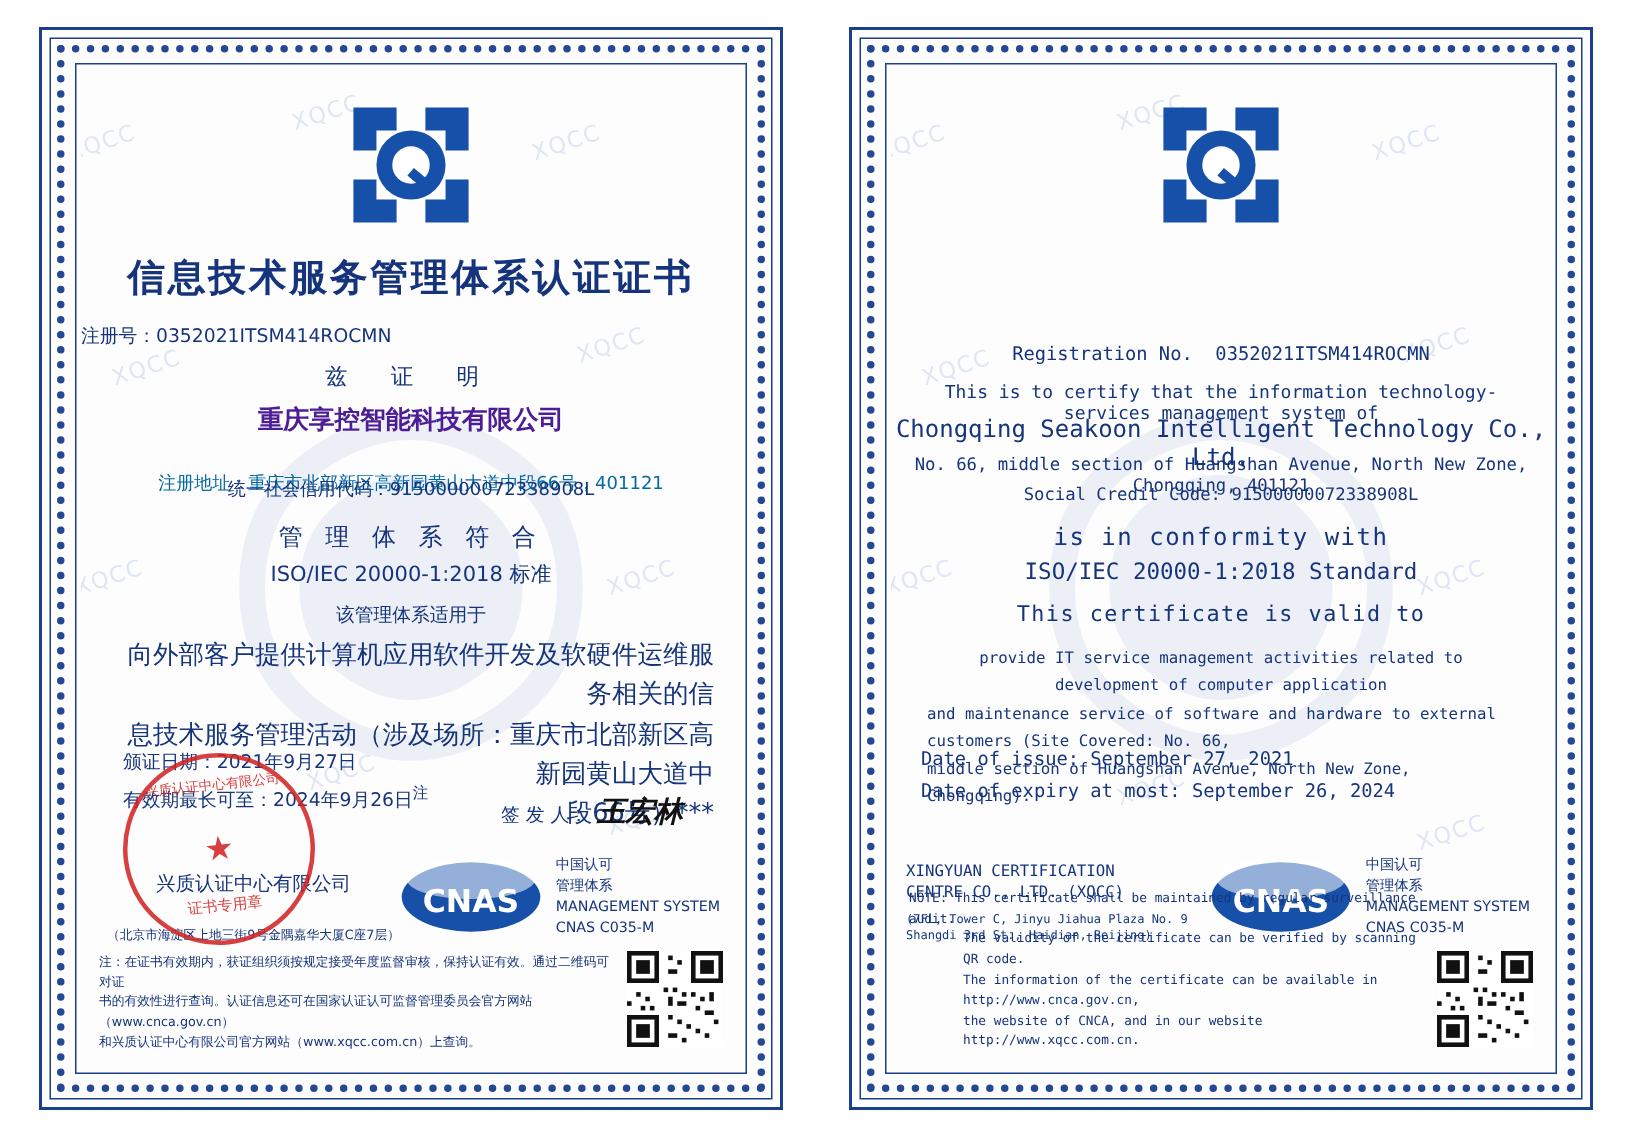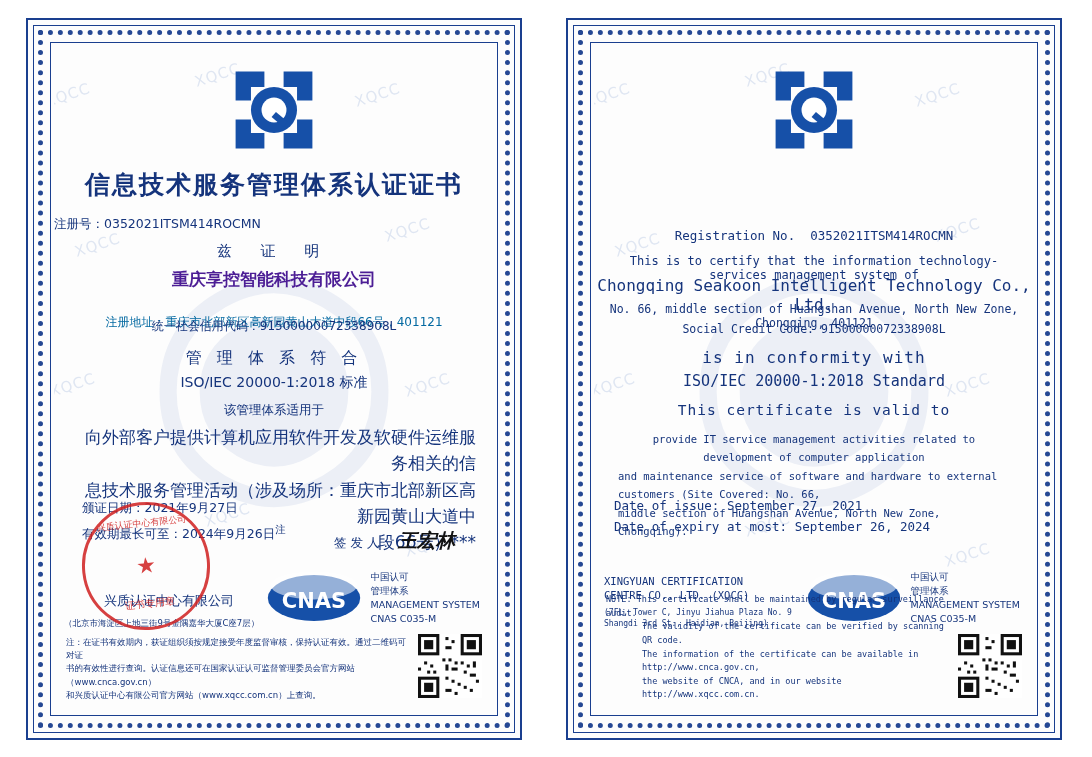--- a/index.html
+++ b/index.html
@@ -349,21 +349,22 @@
     color: #15347c;
   }
   .xqcc-cn-name {
     font-size: 13px;
     font-family: "DejaVu Sans", sans-serif;
     text-align: center;
   }
   .xqcc-cn-sub {
     font-size: 8.5px;
     font-family: "DejaVu Sans", sans-serif;
-    margin-top: 8px;
+    text-align: center;
+    margin-top: 20px;
   }
   .xqcc-en {
     font-size: 10.5px;
     line-height: 1.35;
     font-family: "DejaVu Sans Mono", monospace;
   }
   .xqcc-en-sub {
     font-size: 8px;
     line-height: 1.35;
     margin-top: 6px;

